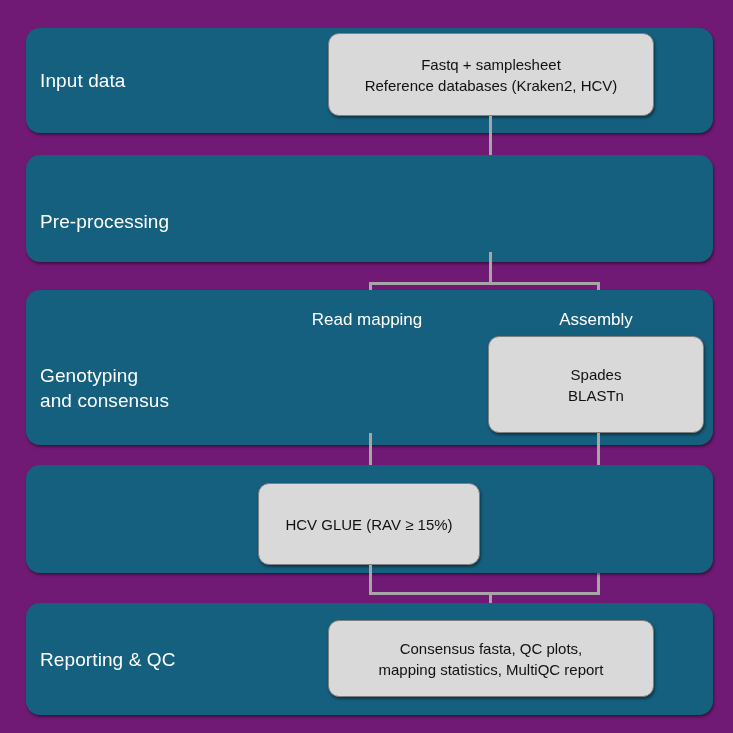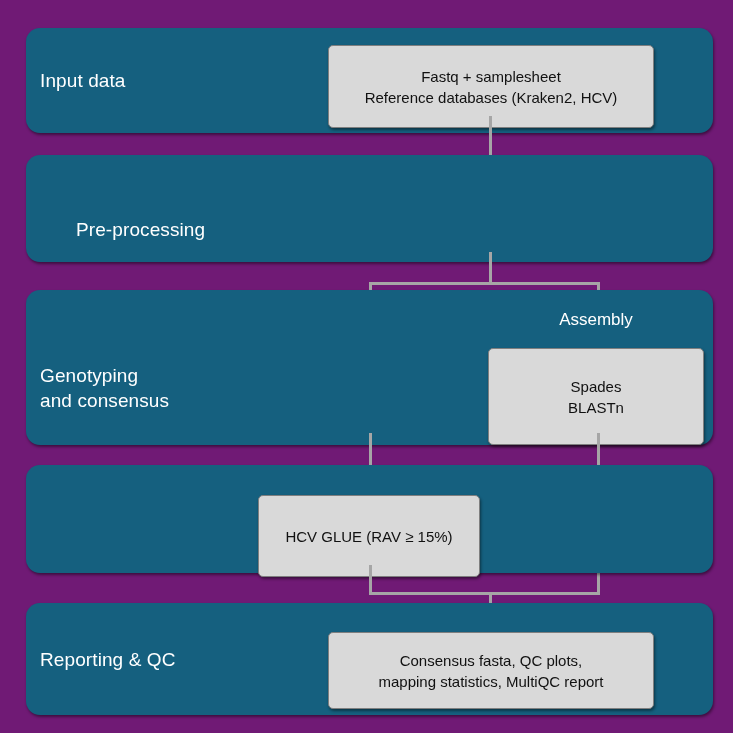--- a/index.html
+++ b/index.html
@@ -36,33 +36,32 @@
     letter-spacing: 0.1px;
     white-space: pre-line;
     text-align: left;
   }
 
   
   .gbox {
     position: absolute;
     background: #D9D9D9;
     border: 1px solid #7F7F7F;
-    border-radius: 5px;
+    border-radius: 11px;
     box-shadow: 1px 2px 3px rgba(0,0,0,0.45);
     box-sizing: border-box;
     display: flex;
     align-items: center;
     justify-content: center;
     color: #111111;
     font-size: 15px;
     line-height: 21px;
     text-align: center;
     white-space: pre-line;
     padding: 2px 8px;
-    margin-top: 12px;
   }
 
   
   .sublabel {
     position: absolute;
     color: #ffffff;
     font-size: 17px;
     line-height: 20px;
     text-align: center;
     white-space: nowrap;
@@ -95,33 +94,34 @@
 
   <div class="band" style="left:26px; top:28px; width:687px; height:105px;"></div>
   <div class="band-label" style="left:40px; top:68px; width:270px;">Input data</div>
   <div class="gbox" style="left:328px; top:33px; width:326px; height:83px;">Fastq + samplesheet
 Reference databases (Kraken2, HCV)</div>
 
   <div class="conn-v" style="left:489px; top:116px; height:53px;"></div>
   <div class="arrowhead" style="left:483px; top:167px;"></div>
 
   <div class="band" style="left:26px; top:155px; width:687px; height:107px;"></div>
-  <div class="band-label" style="left:40px; top:217px; width:270px;margin-left:36px;">Pre-processing</div>
+  <div class="band-label" style="left:40px; top:209px; width:270px;">Pre-processing</div>
 
   <div class="conn-v" style="left:489px; top:252px; height:33px;"></div>
   <div class="conn-h" style="left:369px; top:282px; width:231px;"></div>
   <div class="conn-v" style="left:369px; top:282px; height:32px;"></div>
   <div class="arrowhead" style="left:363px; top:312px;"></div>
   <div class="conn-v" style="left:597px; top:282px; height:32px;"></div>
   <div class="arrowhead" style="left:591px; top:312px;"></div>
 
   <div class="band" style="left:26px; top:290px; width:687px; height:155px;"></div>
   <div class="band-label" style="left:40px; top:343px; width:230px;margin-top:20px;">Genotyping
 and consensus</div>
 
+  <div class="sublabel" style="left:261px; top:310px; width:212px;">Read mapping</div>
 
   <div class="sublabel" style="left:488px; top:310px; width:216px;">Assembly</div>
   <div class="gbox" style="left:488px; top:336px; width:216px; height:97px;">Spades
 BLASTn</div>
 
   <div class="conn-v" style="left:369px; top:433px; height:42px;"></div>
   <div class="arrowhead" style="left:363px; top:473px;"></div>
 
   <div class="conn-v" style="left:597px; top:433px; height:162px;"></div>
 

